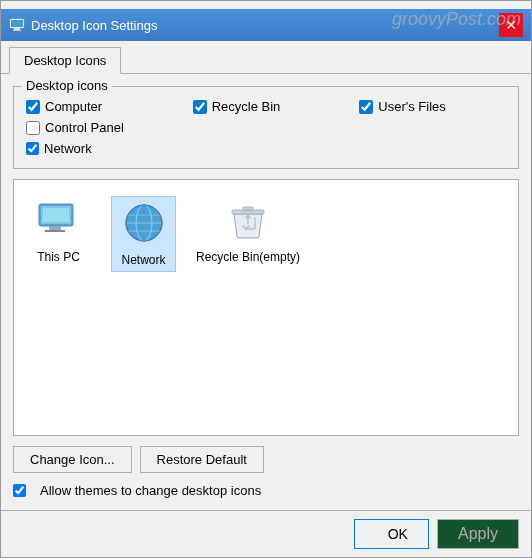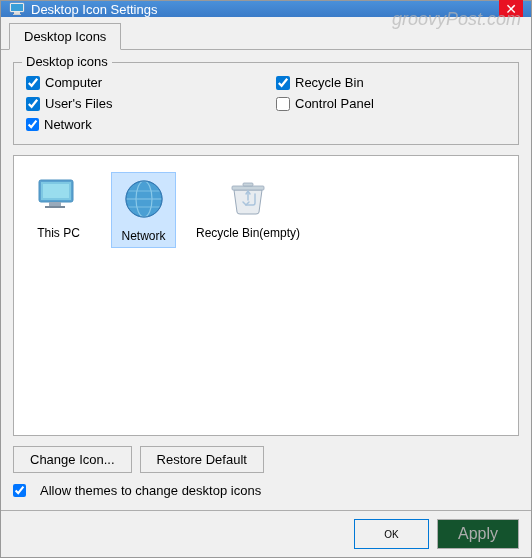--- a/index.html
+++ b/index.html
@@ -23,22 +23,23 @@
       display: flex;
       flex-direction: column;
     }
     .title-bar {
       background: linear-gradient(to bottom, #4a90d9, #3a7bc8);
       color: white;
       padding: 6px 8px;
       display: flex;
       align-items: center;
       justify-content: space-between;
-      height: 16px;
-      flex-shrink: 0;
+      height: 32px;
+      flex-shrink: 0;
+      margin-top: 8px;
     }
     .title-bar-left {
       display: flex;
       align-items: center;
       gap: 6px;
     }
     .title-icon {
       width: 16px;
       height: 16px;
     }
@@ -91,21 +92,21 @@
     .group-label {
       position: absolute;
       top: -9px;
       left: 8px;
       background: #f0f0f0;
       padding: 0 4px;
       font-size: 13px;
     }
     .checkboxes-grid {
       display: grid;
-      grid-template-columns: 1fr 1fr;
+      grid-template-columns: 1fr 1fr 1fr;
       gap: 6px 20px;
       margin-top: 4px;
     }
     .checkbox-item {
       display: flex;
       align-items: center;
       gap: 5px;
       font-size: 13px;
     }
     .checkbox-item input[type="checkbox"] {
@@ -180,25 +181,26 @@
     .bottom-btns {
       display: flex;
       justify-content: flex-end;
       gap: 8px;
       padding: 8px 12px;
       border-top: 1px solid #adadad;
       flex-shrink: 0;
     }
     .btn-primary {
       padding: 5px 20px;
-      font-size: 10px;
+      font-size: 14px;
       border: 1px solid #0078d7;
       background: #f0f0f0;
       cursor: pointer;
       min-width: 75px;
+      text-align: right;
     }
     .btn-apply {
       padding: 5px 20px;
       font-size: 16px;
       border: 1px solid #adadad;
       background: #14532d;
       color: #adadad;
       cursor: default;
       min-width: 75px;
     }

